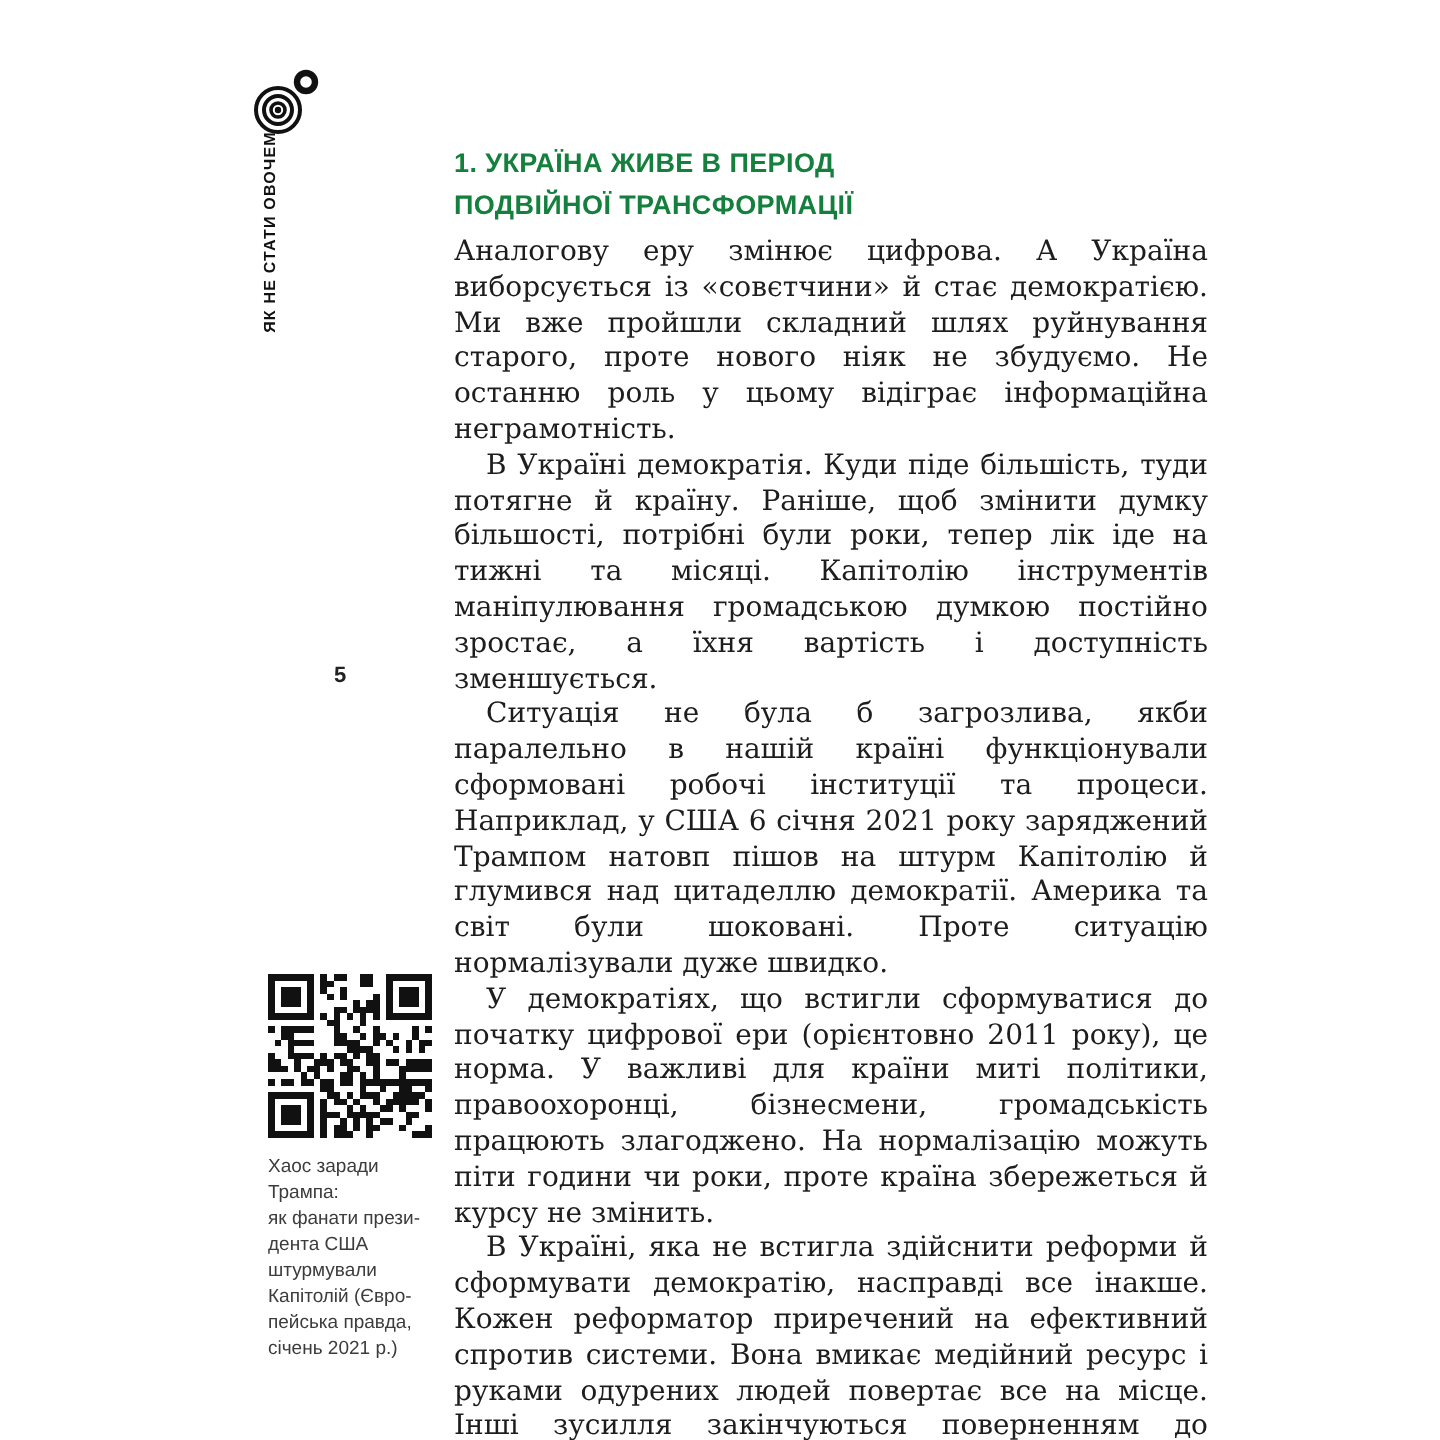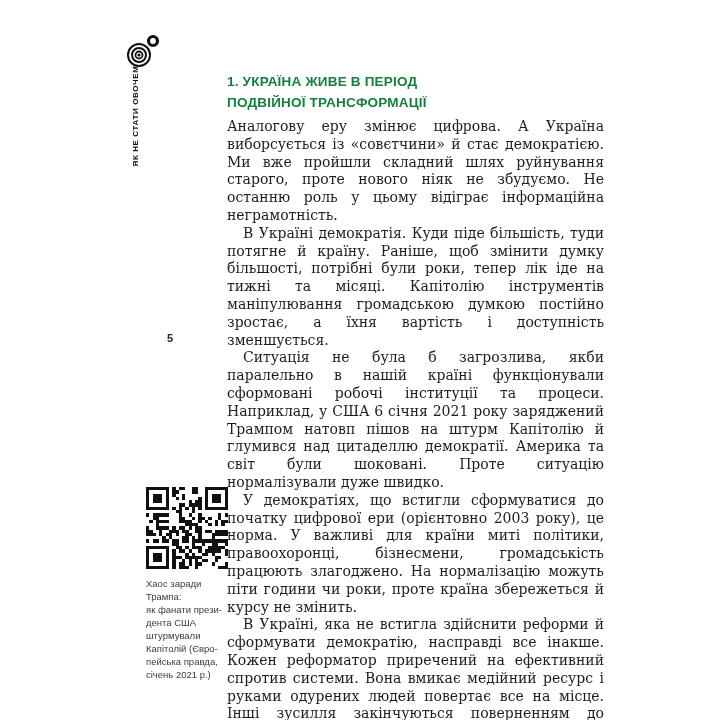--- a/index.html
+++ b/index.html
@@ -39,21 +39,21 @@
     position:absolute;left:167px;top:332px;
     font-family:"Liberation Sans",sans-serif;
     font-weight:bold;
     font-size:11px;
     letter-spacing:1px;
     color:#222222;
   }
 
   
   .qr-note{
-    position:absolute;left:146px;top:487px;
+    position:absolute;left:134px;top:487px;
     width:86px;
   }
   .qr-code{display:block;width:82px;height:82px;}
   .qr-caption{
     margin-top:8px;
     font-family:"Liberation Sans",sans-serif;
     font-size:9.5px;
     line-height:13px;
     color:#3c3c3c;
     white-space:pre-line;
@@ -430,17 +430,17 @@
 пейська правда,
 січень 2021 р.)</div>
   </div>
 
   <div class="content">
     <h1 class="chapter-heading">1. УКРАЇНА ЖИВЕ В ПЕРІОД
 ПОДВІЙНОЇ ТРАНСФОРМАЦІЇ</h1>
     <p class="body-para">Аналогову еру змінює цифрова. А Україна виборсується із «совєтчини» й стає демократією. Ми вже пройшли складний шлях руйнування старого, проте нового ніяк не збудуємо. Не останню роль у цьому відіграє інформаційна неграмотність.</p>
     <p class="body-para indented">В Україні демократія. Куди піде більшість, туди потягне й країну. Раніше, щоб змінити думку більшості, потрібні були роки, тепер лік іде на тижні та місяці. Капітолію інструментів маніпулювання громадською думкою постійно зростає, а їхня вартість і доступність зменшується.</p>
     <p class="body-para indented">Ситуація не була б загрозлива, якби паралельно в нашій країні функціонували сформовані робочі інституції та процеси. Наприклад, у США 6 січня 2021 року заряджений Трампом натовп пішов на штурм Капітолію й глумився над цитаделлю демократії. Америка та світ були шоковані. Проте ситуацію нормалізували дуже швидко.</p>
-    <p class="body-para indented">У демократіях, що встигли сформуватися до початку цифрової ери (орієнтовно 2003 року), це норма. У важливі для країни миті політики, правоохоронці, бізнесмени, громадськість працюють злагоджено. На нормалізацію можуть піти години чи роки, проте країна збережеться й курсу не змінить.</p>
+    <p class="body-para indented">У демократіях, що встигли сформуватися до початку цифрової ери (орієнтовно 2011 року), це норма. У важливі для країни миті політики, правоохоронці, бізнесмени, громадськість працюють злагоджено. На нормалізацію можуть піти години чи роки, проте країна збережеться й курсу не змінить.</p>
     <p class="body-para indented">В Україні, яка не встигла здійснити реформи й сформувати демократію, насправді все інакше. Кожен реформатор приречений на ефективний спротив системи. Вона вмикає медійний ресурс і руками одурених людей повертає все на місце. Інші зусилля закінчуються поверненням до звичного популізму під оплески народу. В умовах збройної агресії Російської Федерації проти</p>
   </div>
 
 </div>
 
 </body></html>

